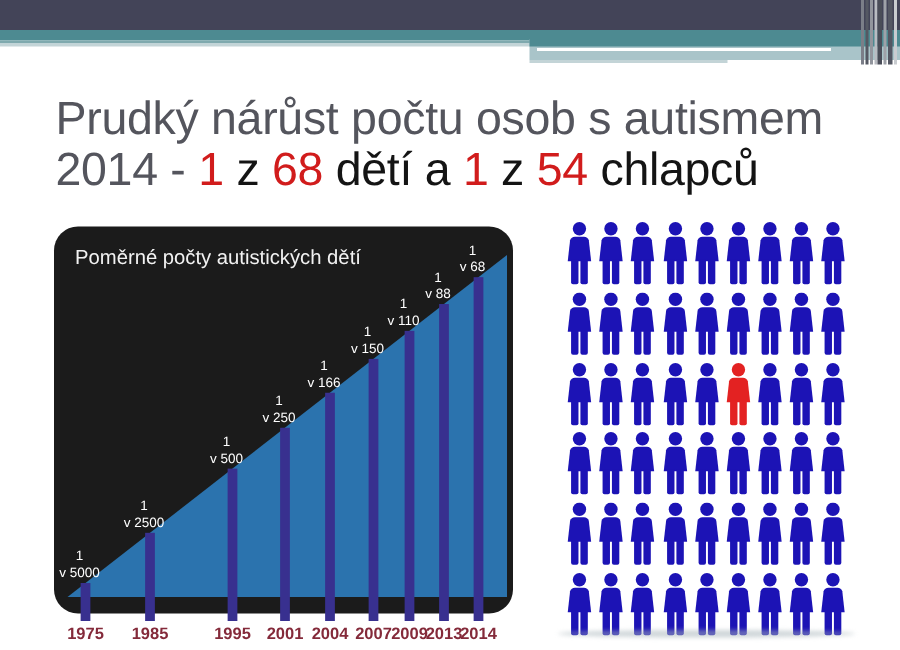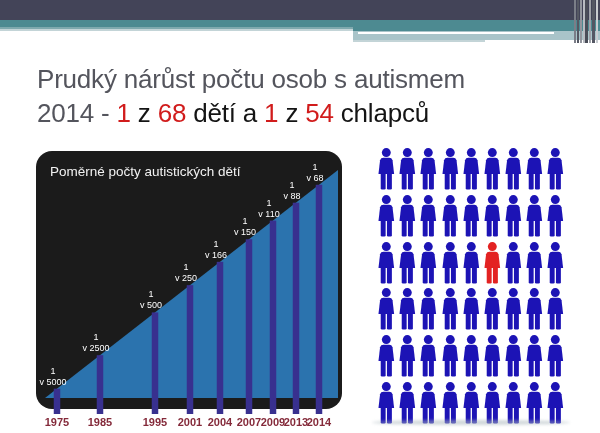--- a/index.html
+++ b/index.html
@@ -19,21 +19,21 @@
   .corner-stripes div{position:absolute;top:0;height:43px;}
   .cs1{left:0;width:2px;background:#7b7e88;}
   .cs2{left:3px;width:2px;background:#555863;}
   .cs3{left:6px;width:2px;background:#92959d;}
   .cs4{left:9px;width:2px;background:#b9bcc2;}
   .cs5{left:11px;width:3px;background:#4a4d58;}
   .cs6{left:15px;width:2px;background:#9ea1a8;}
   .cs7{left:18px;width:3px;background:#545763;}
   .cs8{left:22px;width:2px;background:#c9ccd0;}
   
-  .title-block{left:37px;top:62px;font-size:26px;line-height:34px;letter-spacing:-0.2px;white-space:nowrap;}
+  .title-block{left:37px;top:62px;font-size:31px;line-height:34px;letter-spacing:-0.2px;white-space:nowrap;}
   .title-line1{color:#54555d;}
   
   .chart-svg{left:25px;top:145px;}
   .chart-svg text{font-family:"Liberation Sans",sans-serif;}
   
   .people{left:376px;top:148px;display:grid;
           grid-template-columns:repeat(9,21.1px);grid-template-rows:repeat(6,46.8px);}
   .person{display:flex;justify-content:center;align-items:flex-start;}
   .grid-shadow{left:372px;top:420px;width:198px;height:5px;border-radius:50%;
                background:rgba(170,182,188,0.55);filter:blur(1.5px);}

